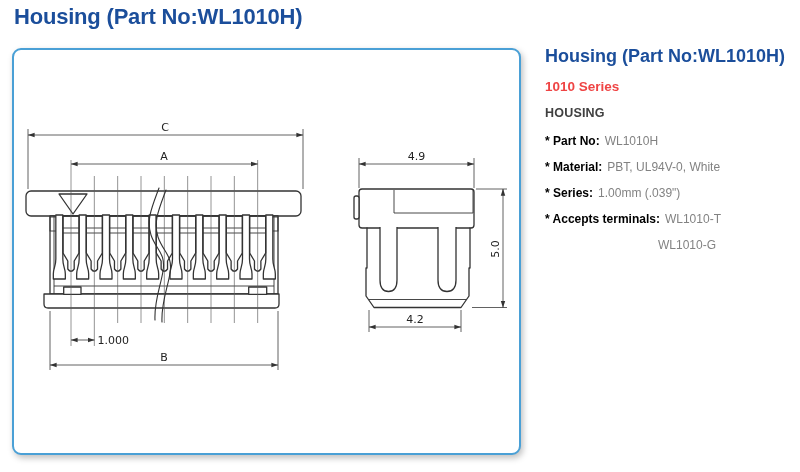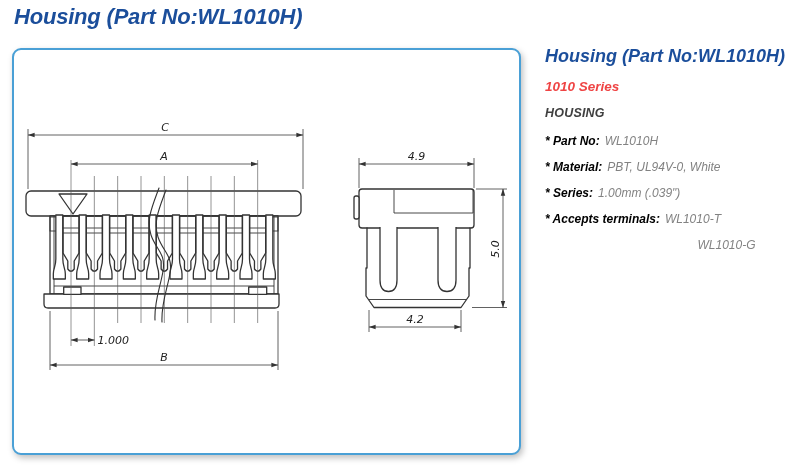--- a/index.html
+++ b/index.html
@@ -1,30 +1,30 @@
 <!DOCTYPE html>
 <html><head>
 <meta charset="utf-8">
 <style>
   html,body{margin:0;padding:0;background:#ffffff;}
   .page{position:relative;width:800px;height:472px;background:#fff;overflow:hidden;
-        font-family:"Liberation Sans",sans-serif;font-style:italic;}
+        font-family:"Liberation Sans",sans-serif;}
   .page-title{position:absolute;top:4px;left:14px;margin:0;font-size:22px;font-weight:bold;
         color:#1b4e9b;letter-spacing:-0.2px;}
   .drawing-panel{position:absolute;left:12px;top:48px;width:505px;height:403px;background:#fff;
         border:2px solid #4aa0d6;border-radius:9px;box-shadow:2px 3px 6px rgba(0,0,0,0.25);}
   .drawing-panel svg{display:block;margin-top:-1px;margin-left:-1px;}
   .info-panel{position:absolute;left:545px;top:46px;width:250px;}
   .info-title{margin:0 0 12px 0;font-size:18px;font-weight:bold;color:#1b4e9b;}
   .info-series{margin:0 0 12px 0;font-size:13.5px;font-weight:bold;color:#ef4444;}
   .info-section{margin:0 0 15px 0;font-size:12.5px;font-weight:bold;color:#404040;letter-spacing:0.2px;}
   .spec-row{margin:0 0 14px 0;font-size:12px;line-height:12px;color:#828282;}
   .spec-label{font-weight:bold;color:#000000;margin-right:5px;}
   .spec-value{white-space:pre-wrap;}
-  .spec-cont{padding-left:113px;text-align:center;}
+  .spec-cont{padding-left:113px;}
   
   .obj{stroke:#333;stroke-width:1.3;fill:none;stroke-linejoin:round;stroke-linecap:round;}
   .objf{stroke:#333;stroke-width:1.3;fill:#fff;stroke-linejoin:round;}
   .thin{stroke:#333;stroke-width:0.9;fill:none;}
   .dim{stroke:#3a3a3a;stroke-width:0.8;fill:none;}
   .ctr{stroke:#5a5a5a;stroke-width:0.65;fill:none;}
   .brk{stroke:#333;stroke-width:1.1;fill:none;stroke-linecap:round;}
   .dimtxt{font-family:"DejaVu Sans",sans-serif;font-size:11px;fill:#222;}
 </style>
 </head>

